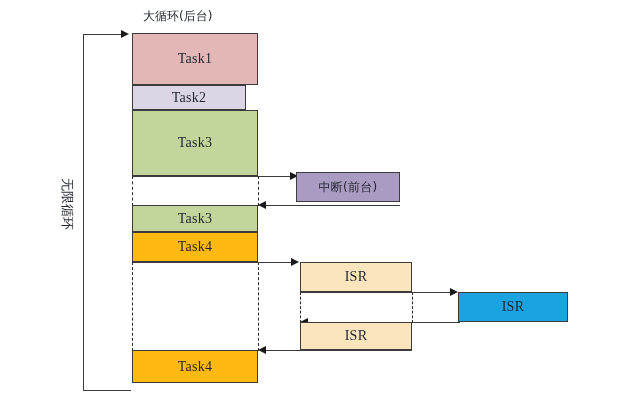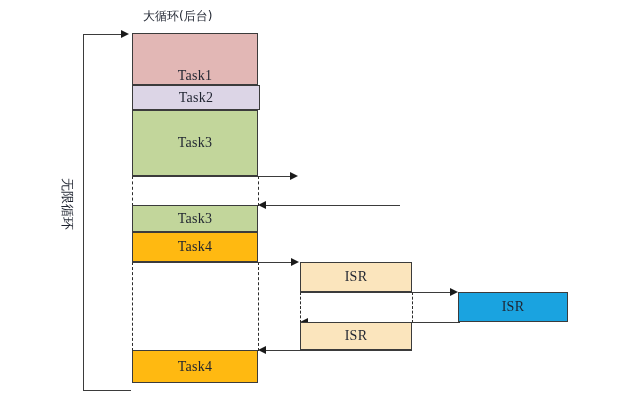--- a/index.html
+++ b/index.html
@@ -94,25 +94,25 @@
 
   <div class="vtext" style="left:76px; top:178px;">无限循环</div>
 
   <div class="dash-v" style="left:132px; top:176px; height:30px;"></div>
   <div class="dash-v" style="left:132px; top:262px; height:89px;"></div>
   <div class="dash-v" style="left:258px; top:176px; height:30px;"></div>
   <div class="dash-v" style="left:258px; top:262px; height:89px;"></div>
   <div class="dash-v" style="left:300px; top:292px; height:31px;"></div>
   <div class="dash-v" style="left:412px; top:292px; height:31px;"></div>
 
-  <div class="box" style="left:132px; top:33px; width:126px; height:52px; background:#e2b7b5;align-items:flex-end;">
+  <div class="box" style="left:132px; top:33px; width:126px; height:52px; background:#e2b7b5;">
     <span>Task1</span>
   </div>
 
-  <div class="box" style="left:132px; top:85px; width:128px; height:25px; background:#dcd5e6;">
+  <div class="box" style="left:132px; top:85px; width:114px; height:25px; background:#dcd5e6;">
     <span>Task2</span>
   </div>
 
   <div class="box" style="left:132px; top:110px; width:126px; height:66px; background:#c2d69b;">
     <span>Task3</span>
   </div>
 
   <div class="box" style="left:132px; top:205px; width:126px; height:27px; background:#c2d69b;">
     <span>Task3</span>
   </div>
@@ -124,20 +124,23 @@
   <div class="box" style="left:132px; top:350px; width:126px; height:33px; background:#ffb911;">
     <span>Task4</span>
   </div>
 
   <div class="hline line" style="left:132px; top:176px; width:160px;"></div>
   <div class="arrow-r" style="left:290px; top:171.5px;"></div>
 
   <div class="hline line" style="left:266px; top:205px; width:134px;"></div>
   <div class="arrow-l" style="left:258px; top:200.5px;"></div>
 
+  <div class="box cjk" style="left:296px; top:172px; width:104px; height:30px; background:#a99bc1;">
+    <span>中断(前台)</span>
+  </div>
 
   <div class="hline line" style="left:132px; top:262px; width:160px;"></div>
   <div class="arrow-r" style="left:291px; top:257.5px;"></div>
 
   <div class="box" style="left:300px; top:262px; width:112px; height:30px; background:#fbe5bd;">
     <span>ISR</span>
   </div>
 
   <div class="hline line" style="left:300px; top:292px; width:152px;"></div>
   <div class="arrow-r" style="left:450px; top:287.5px;"></div>

